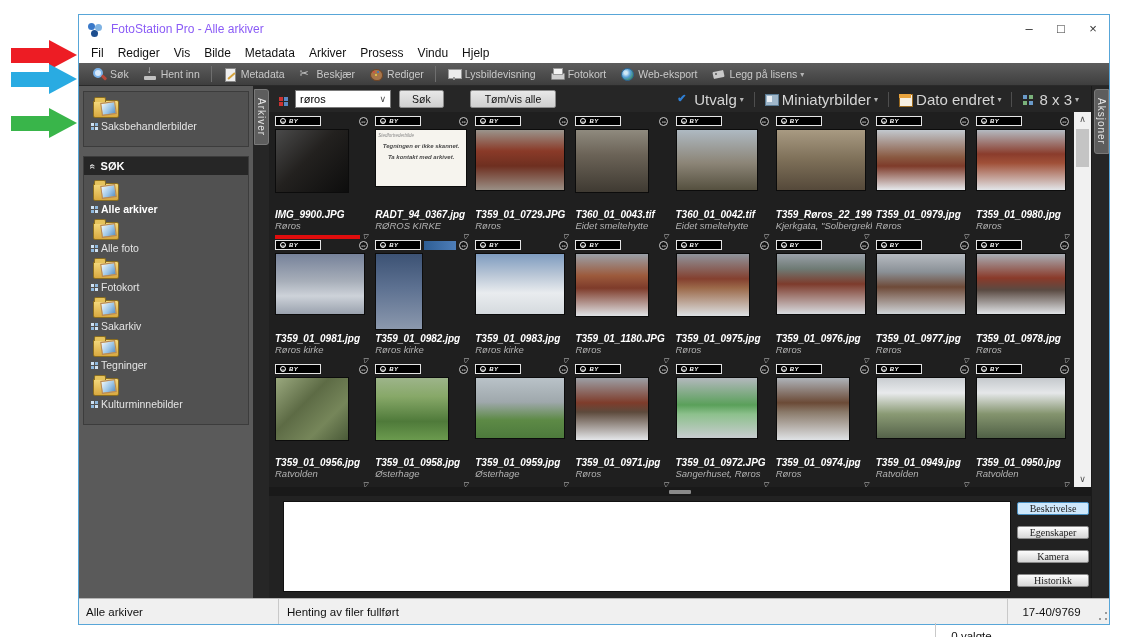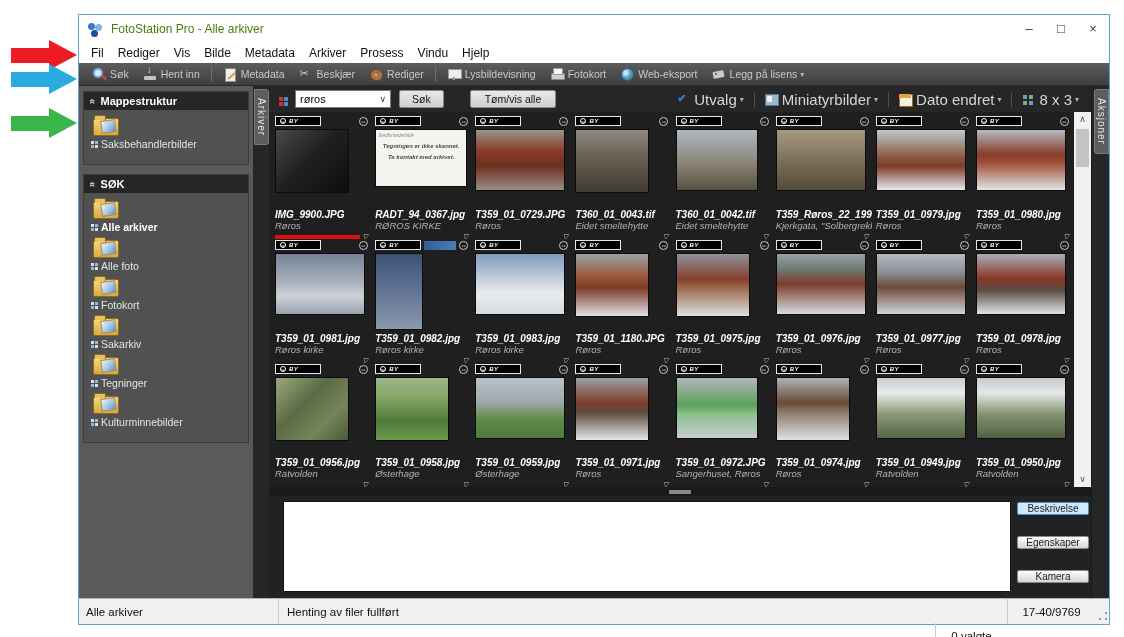--- a/index.html
+++ b/index.html
@@ -16,21 +16,21 @@
   .arr-green { left:11px; top:108px; }
 
   
   .window { position:absolute; left:78px; top:14px; width:1032px; height:611px;
             border:1px solid #58a6d8; background:#fff; display:flex; flex-direction:column; }
 
   .titlebar { height:27px; background:#fff; display:flex; align-items:center; padding-left:8px; flex:none; }
   .logo { width:18px; height:16px; position:relative; margin-right:6px; flex:none; }
   .logo::before { content:''; position:absolute; width:7px; height:7px; border-radius:50%; background:#3a79c9; left:1px; top:2px;
                   box-shadow:7px 1px 0 #7fb3e3, 3px 7px 0 #1d4e8f; }
-  .title { font-size:12px; color:#4d7c0f; }
+  .title { font-size:12px; color:#8b5cf6; }
   .wincontrols { margin-left:auto; display:flex; height:100%; }
   .wbtn { width:32px; height:100%; display:flex; align-items:center; justify-content:center; color:#333; font-size:13px; }
 
   .menubar { height:21px; background:#fff; display:flex; align-items:center; padding-left:5px; flex:none; }
   .mitem { font-size:12px; color:#111; padding:0 7px; }
 
   .toolbar { height:23px; background:linear-gradient(180deg,#5d5d5d,#3e3e3e); border-bottom:1px solid #2a2a2a;
              display:flex; align-items:center; padding-left:6px; flex:none; }
   .tbtn { display:inline-flex; align-items:center; padding:0 7px; height:100%; }
   .tlabel { font-size:10.5px; color:#c9c9c9; }
@@ -162,22 +162,22 @@
   .sarrow { height:15px; width:100%; text-align:center; color:#505050; font-size:9px; line-height:15px; }
   .sthumb { width:13px; height:38px; background:#c4c4c4; margin-top:2px; }
   .strack { flex:1; }
 
   .splitter { height:9px; background:#191919; display:flex; align-items:center; justify-content:center; flex:none; }
   .grip { width:22px; height:4px; background:#8a8a8a; border-radius:1px; }
 
   .bottom { height:102px; background:#222; display:flex; flex:none; padding:5px 2px 6px 14px; gap:6px; }
   .desc { flex:1; background:#fff; border:1px solid #111; resize:none; outline:none; }
   .tabcol { width:72px; display:flex; flex-direction:column; padding-top:1px; }
-  .tab { height:18px; margin-bottom:21px; background:linear-gradient(180deg,#fdfdfd,#d6d6d6); border:1px solid #8a8a8a;
-         font-size:10px; color:#222; border-radius:2px; font-family:Liberation Sans, sans-serif; }
+  .tab { height:18px; margin-bottom:11px; background:linear-gradient(180deg,#fdfdfd,#d6d6d6); border:1px solid #8a8a8a;
+         font-size:10px; color:#222; border-radius:2px; font-family:Liberation Serif, serif; }
   .tab.active { background:#cfe8fb; border-color:#4a90c2; }
 
   .statusbar { height:26px; background:#f0f0f0; border-top:1px solid #b5b5b5; display:flex; align-items:center; font-size:11.5px; color:#111; flex:none; }
   .stcell { height:100%; display:flex; align-items:center; }
   .st-archive { width:200px; padding-left:7px; border-right:1px solid #c9c9c9; }
   .st-msg { flex:1; padding-left:8px; }
   .st-sel { width:72px; justify-content:center; border-left:1px solid #c9c9c9;margin-top:48px; }
   .st-range { width:88px; justify-content:center; border-left:1px solid #c9c9c9; }
   .st-grip { width:14px; height:100%; background:
       radial-gradient(circle at 11px 20px,#9a9a9a 1.2px,transparent 1.5px),
@@ -252,24 +252,20 @@
           <span class="ti i-license"></span>
           <span class="tlabel">Legg på lisens</span>
           <span class="caret">▾</span>
         </span>
       </div>
 
     <div class="content">
 
       <div class="sidebar">
         <div class="panel">
-          <div class="phead">
-            <span class="chev">«</span>
-            <span>Mappestruktur</span>
-          </div>
           <div class="pbody">
             <div class="sideitem">
               <span class="folder"></span>
               <div class="silabel">
                 <span class="gg"></span>
                 <span>Saksbehandlerbilder</span>
               </div>
             </div>
           </div>
         </div>

